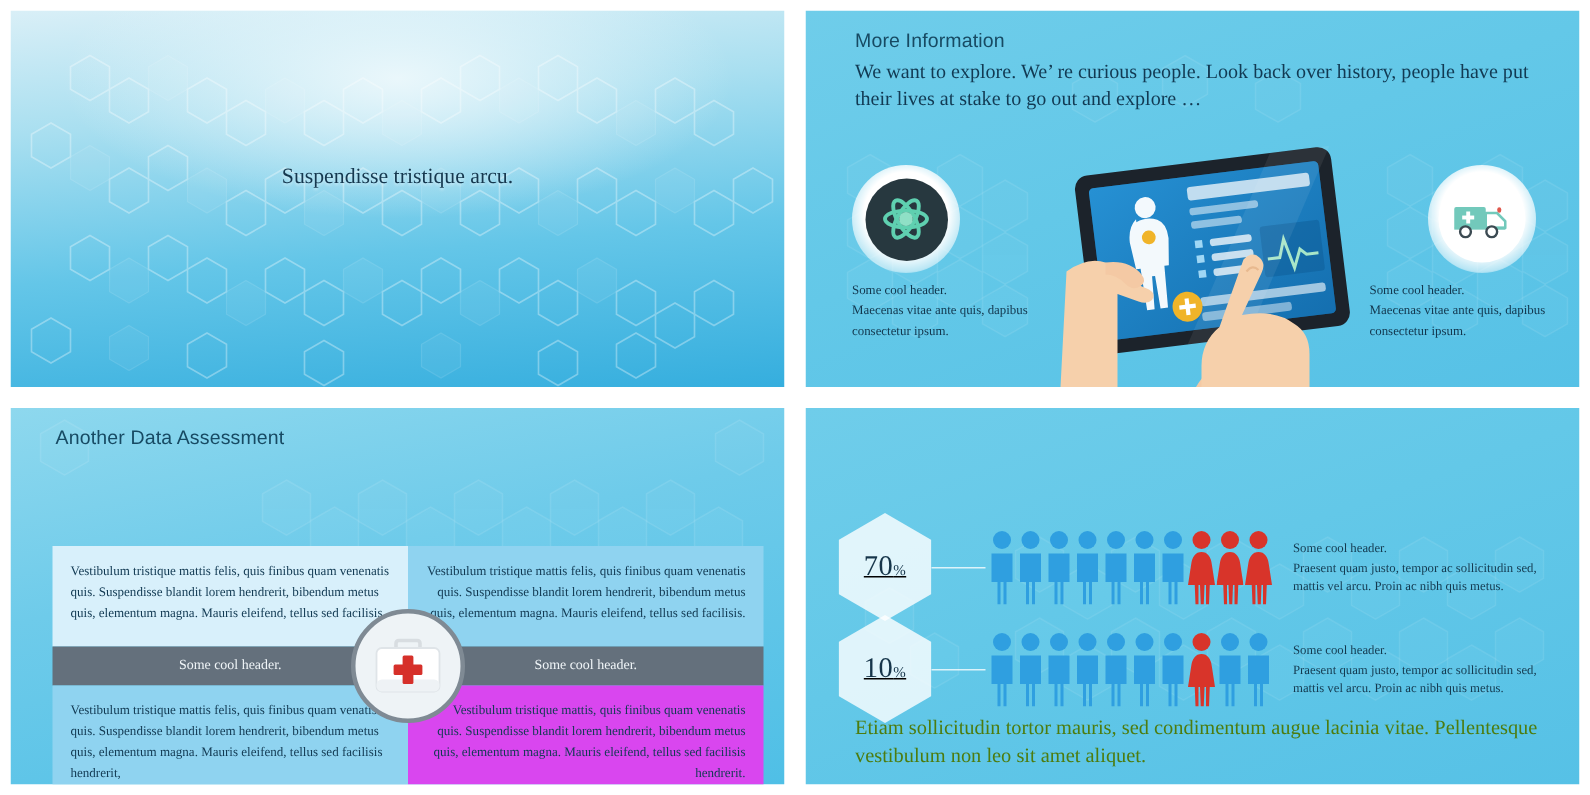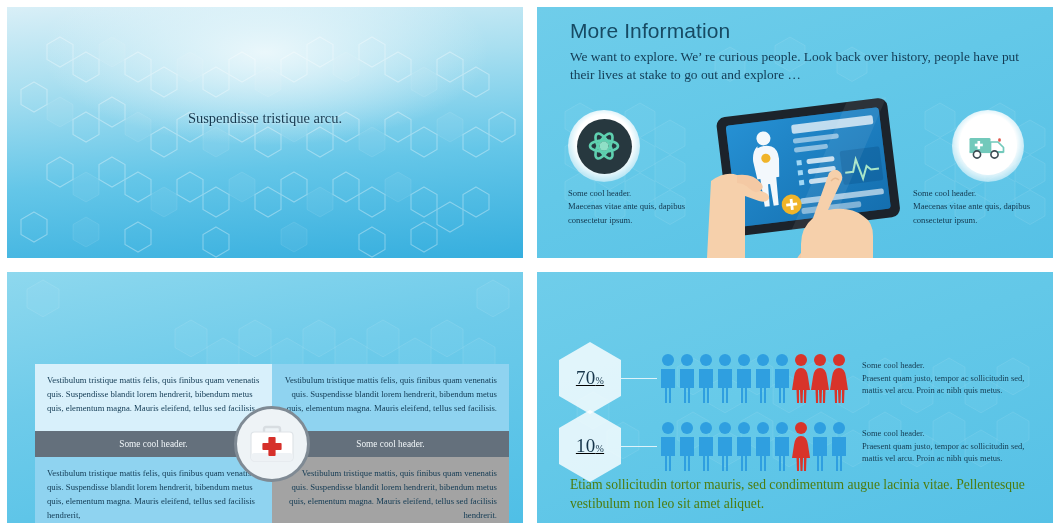--- a/index.html
+++ b/index.html
@@ -69,21 +69,21 @@
   .cyanbg {
     position: absolute; inset: 0;
     background: linear-gradient(160deg, #6fcdea 0%, #63c8e8 45%, #56c1e6 100%);
   }
   .cyanbg.s3 {
     background: linear-gradient(168deg, #8ed8ee 0%, #6ecbea 40%, #4fbfe6 100%);
   }
 
   .headline {
     font-family: "Liberation Sans", sans-serif;
-    font-size: 21px;
+    font-size: 13px;
     color: #174a63;
     font-weight: 400;
     letter-spacing: .1px;
   }
   .subhead {
     font-family: "Liberation Serif", serif;
     font-size: 13.4px;
     color: #123a53;
     line-height: 1.32;
     margin-top: 5px;
@@ -138,21 +138,21 @@
   .panelgrid {
     position: absolute; inset: 0;
     display: grid;
     grid-template-columns: 1fr 1fr;
     grid-template-rows: 1fr 26px 1fr;
   }
   .pcell { padding: 9px 12px; overflow: hidden; }
   .p-tl { background: #d8f0fb; }
   .p-tr { background: #8fd3f0; text-align: right; }
   .p-bl { background: #8fd3f0; }
-  .p-br { background: #a3a3a3; text-align: right; }
+  .p-br { background: #d946ef; text-align: right; }
   .pcell p {
     font-family: "Liberation Serif", serif;
     font-size: 8.7px;
     line-height: 1.62;
     color: #123a53;
   }
   .barcell {
     background: #64707c;
     display: flex; align-items: center; justify-content: center;
   }
@@ -486,20 +486,21 @@
           <use href="#hx3" x="360" y="48"></use>
             <use href="#hx3" x="392" y="66"></use>
           <use href="#hx3" x="424" y="48"></use>
             <use href="#hx3" x="456" y="66"></use>
           <use href="#hx3" x="20" y="8"></use>
             <use href="#hx3" x="470" y="8"></use>
         </g>
       </svg>
 
       <div class="hdr">
+        <div class="headline">Another Data Assessment</div>
       </div>
 
       <div class="panels">
         <div class="panelgrid">
           <div class="pcell p-tl">
             <p>Vestibulum tristique mattis felis, quis finibus quam venenatis quis. Suspendisse blandit lorem hendrerit, bibendum metus quis, elementum magna. Mauris eleifend, tellus sed facilisis.</p>
           </div>
           <div class="pcell p-tr">
             <p>Vestibulum tristique mattis felis, quis finibus quam venenatis quis. Suspendisse blandit lorem hendrerit, bibendum metus quis, elementum magna. Mauris eleifend, tellus sed facilisis.</p>
           </div>

